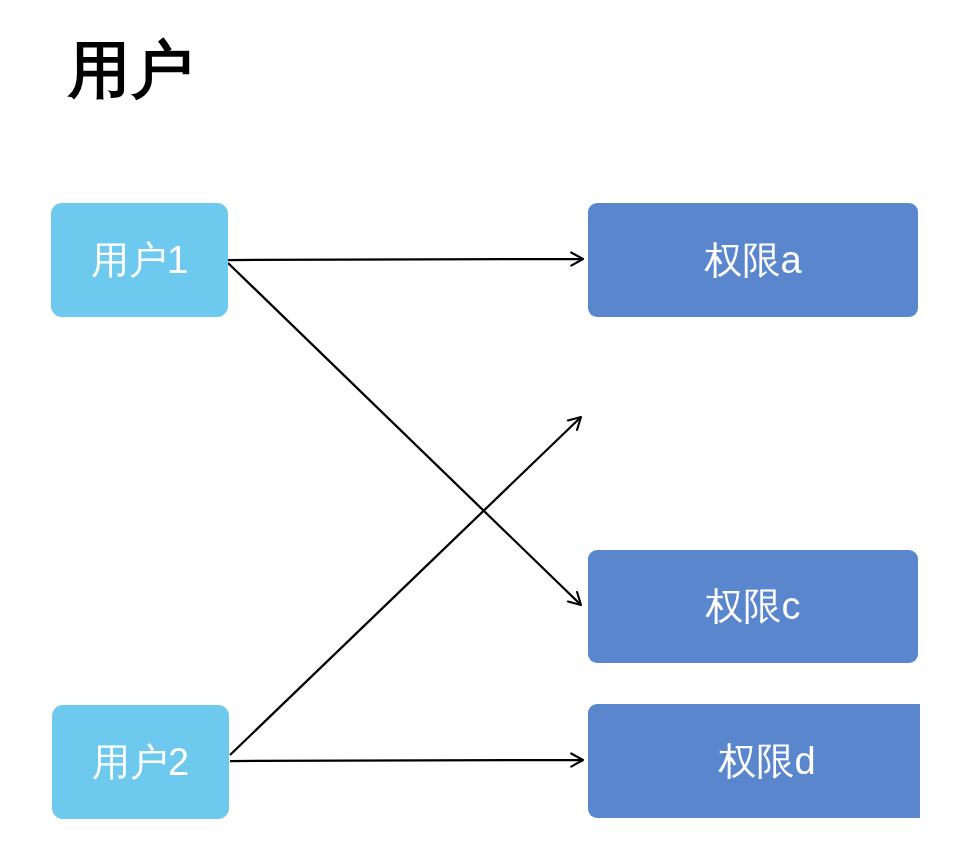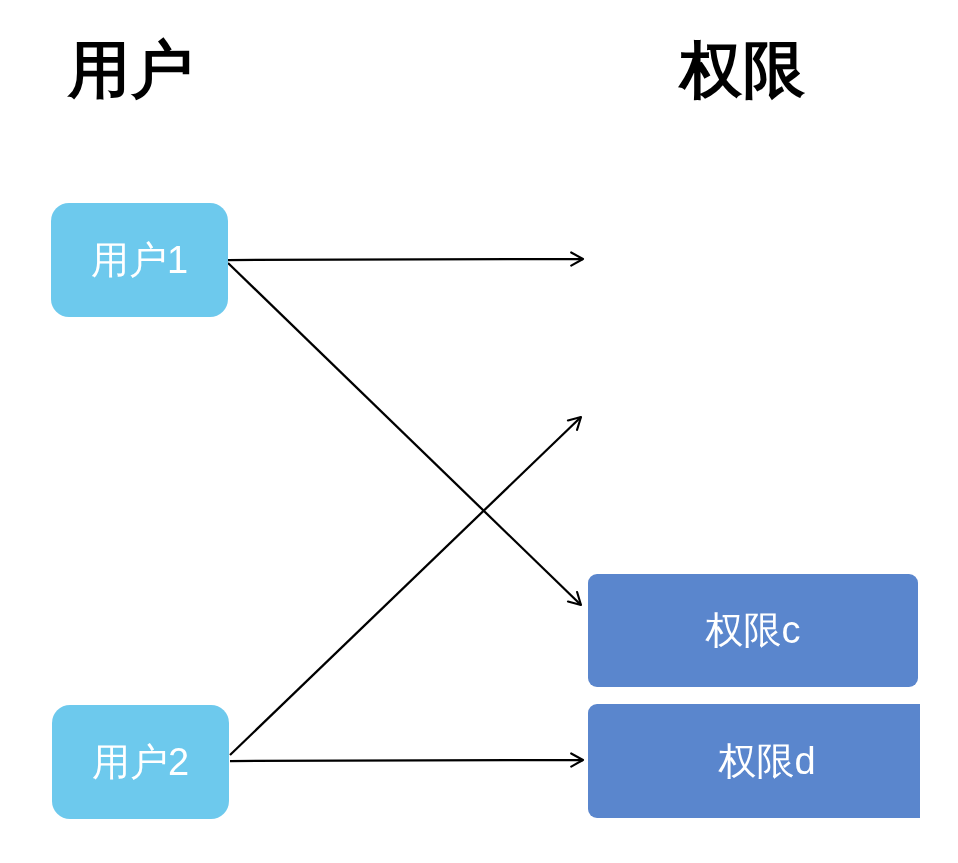--- a/index.html
+++ b/index.html
@@ -34,69 +34,69 @@
     justify-content: center;
     color: #ffffff;
     font-size: 38px;
     font-weight: 400;
     white-space: nowrap;
   }
   .user-node {
     width: 177px;
     height: 114px;
     background: #6DC9ED;
-    border-radius: 18px;
+    border-radius: 11px;
     text-align: center;
   }
   .perm-node {
     width: 330px;
     height: 114px;
     background: #5A86CD;
     border-radius: 9px;
   }
   .node-user1 { left: 51px;  top: 203px; }
   .node-user2 { left: 52px;  top: 705px; }
   .node-perm-a { left: 588px; top: 203px; }
   .node-perm-b { left: 588px; top: 358px; }
-  .node-perm-c { left: 588px; top: 550px; height: 113px; margin-top: 24px; }
+  .node-perm-c { left: 588px; top: 550px; height: 113px; }
   .node-perm-d { left: 588px; top: 704px; padding-left: 14px; }
 
   svg.edges {
     position: absolute;
     left: 0;
     top: 0;
     width: 958px;
     height: 863px;
     pointer-events: none;
   }
 </style>
 </head>
 <body>
 
 <div class="canvas">
 
   <div class="col-title title-users">用户</div>
 
-  <div class="col-title title-perms">权限</div>
 
   <svg class="edges" viewBox="0 0 958 863" xmlns="http://www.w3.org/2000/svg">
     <defs>
       <marker id="arrowhead" viewBox="0 0 12 12" refX="10" refY="6" markerWidth="7" markerHeight="7" orient="auto" markerUnits="strokeWidth">
         <path d="M 1 1 L 10 6 L 1 11" fill="none" stroke="#000000" stroke-width="1.6" stroke-linecap="round" stroke-linejoin="round"></path>
       </marker>
     </defs>
     <line x1="228" y1="260" x2="583" y2="259" stroke="#000000" stroke-width="2.25" marker-end="url(#arrowhead)"></line>
     <line x1="228" y1="263" x2="581" y2="605" stroke="#000000" stroke-width="2.25" marker-end="url(#arrowhead)"></line>
     <line x1="230" y1="755" x2="581" y2="417" stroke="#000000" stroke-width="2.25" marker-end="url(#arrowhead)"></line>
     <line x1="230" y1="761" x2="583" y2="760" stroke="#000000" stroke-width="2.25" marker-end="url(#arrowhead)"></line>
   </svg>
 
   <div class="node user-node node-user1">用户1</div>
 
   <div class="node user-node node-user2">用户2</div>
 
+  <div class="node perm-node node-perm-a">权限a</div>
 
 
   <div class="node perm-node node-perm-c">权限c</div>
 
   <div class="node perm-node node-perm-d">权限d</div>
 
 </div>
 
 </body></html>

